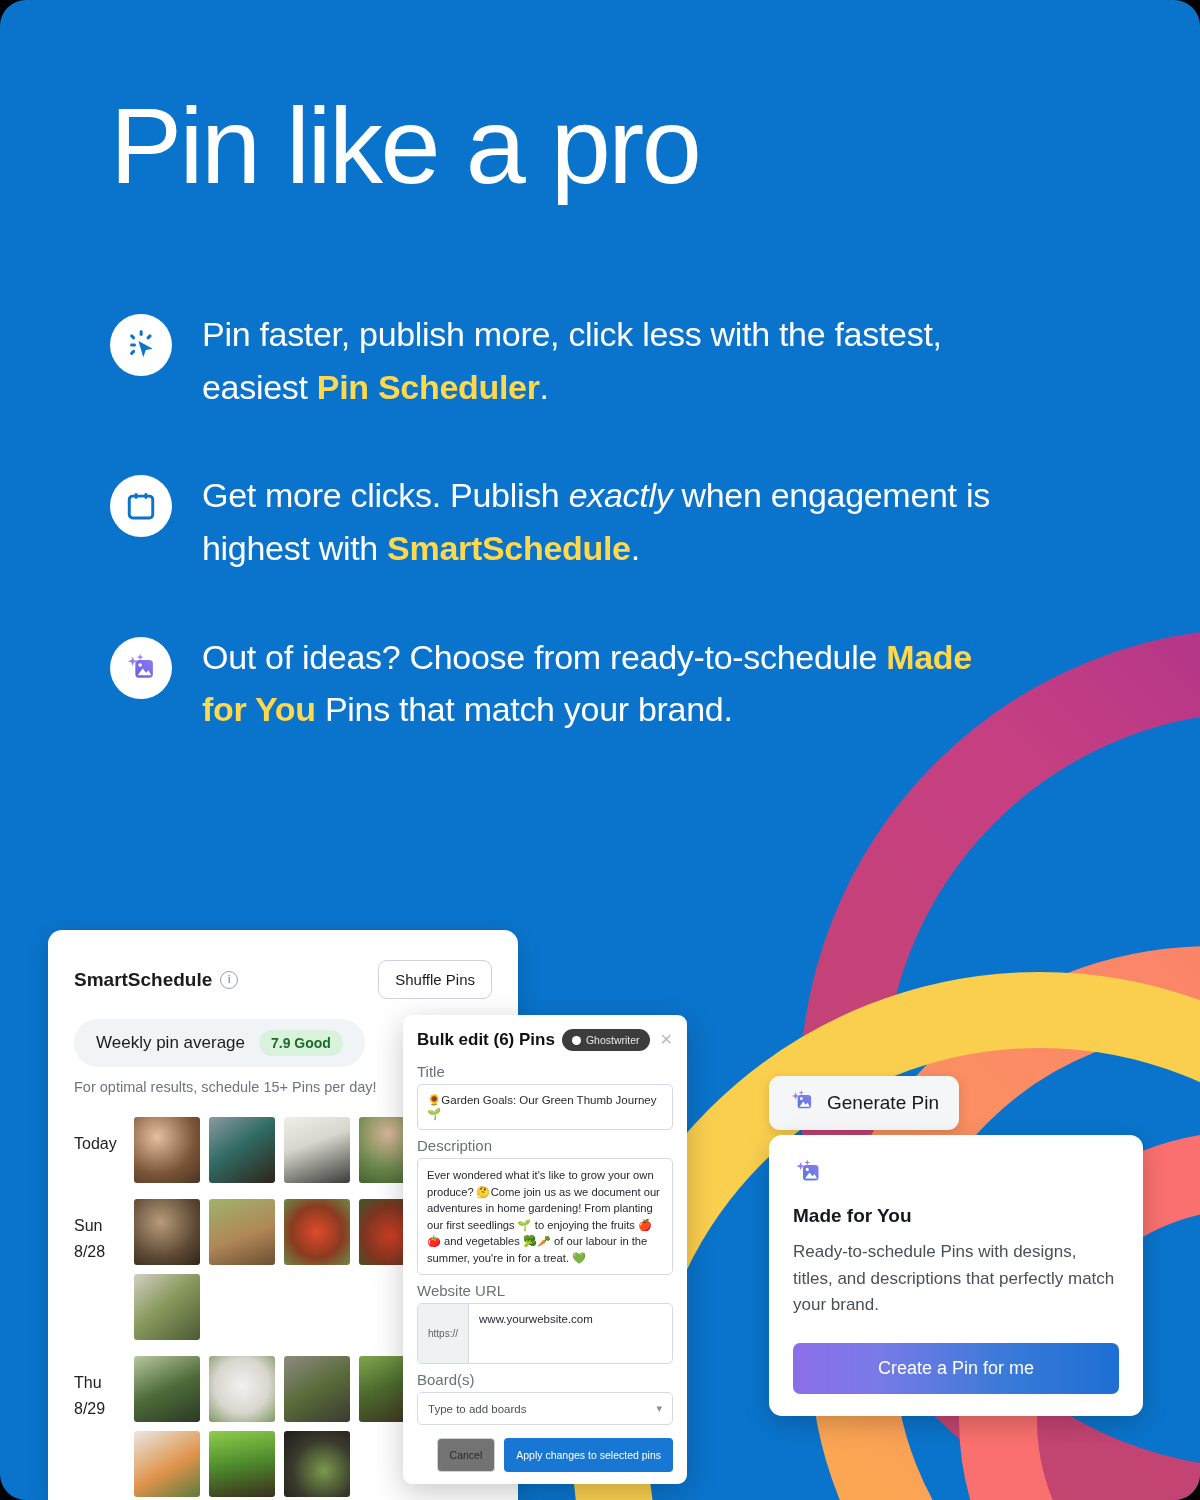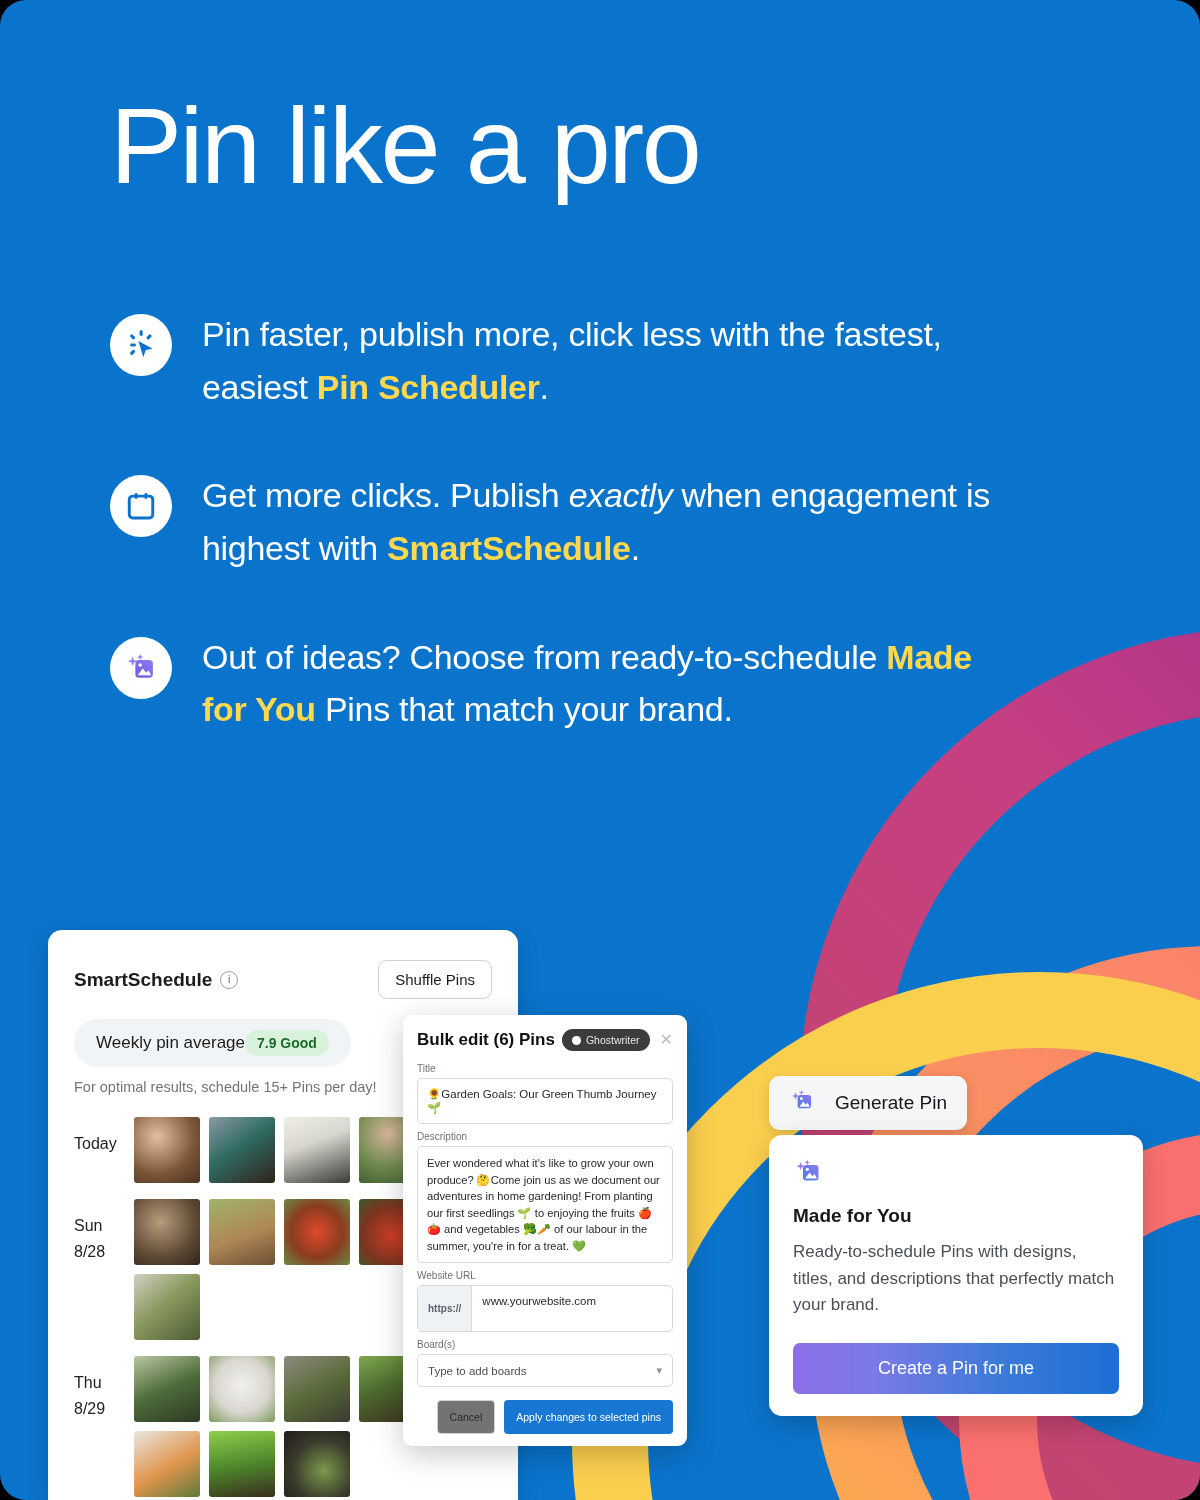--- a/index.html
+++ b/index.html
@@ -48,21 +48,21 @@
   .ss-head{display:flex;align-items:center;justify-content:space-between;padding:30px 26px 0 26px;}
   .ss-title{font-size:19px;font-weight:700;color:#1c1c1c;display:flex;align-items:center;gap:8px;}
   .info-ic{width:16px;height:16px;border:1.4px solid #9aa0a6;border-radius:50%;
            color:#9aa0a6;font-size:11px;line-height:14px;text-align:center;font-weight:700;}
   .shuffle-btn{
     border:1px solid #cfd3d8;border-radius:9px;background:#fff;
     padding:10px 16px;font-size:15px;color:#1c1c1c;font-family:inherit;cursor:pointer;
   }
   .ss-avgrow{
     margin:20px 26px 0 26px;background:#f0f4f7;border-radius:26px;
-    display:flex;align-items:center;padding:11px 22px;width:fit-content;
+    display:flex;align-items:center;gap:14px;padding:11px 22px;width:fit-content;
   }
   .ss-avg-label{font-size:17px;color:#1c1c1c;}
   .ss-avg-badge{background:#d9f2dc;color:#1d6b2b;font-weight:700;font-size:14px;border-radius:14px;padding:5px 12px;}
   .ss-note{margin:12px 26px 0 26px;font-size:14.5px;color:#6e757c;}
 
   .ss-rows{margin-top:22px;}
   .ss-row{display:flex;padding:0 0 0 26px;margin-bottom:16px;}
   .ss-daylabel{width:60px;flex:0 0 60px;font-size:16px;color:#222;line-height:1.6;padding-top:14px;}
   .ss-thumbs{display:flex;flex-wrap:wrap;gap:9px;width:380px;}
   .thumb{width:66px;height:66px;border-radius:3px;background-size:cover;background-position:center;}
@@ -73,47 +73,47 @@
     background:#fff;border-radius:9px;box-shadow:0 8px 30px rgba(0,0,0,.22);
     padding:14px 14px 12px 14px;box-sizing:border-box;
   }
   .bulk-head{display:flex;align-items:center;justify-content:space-between;margin-bottom:12px;}
   .bulk-title{font-size:17px;font-weight:700;color:#111;}
   .bulk-right{display:flex;align-items:center;gap:10px;}
   .gw-chip{background:#3c3c3c;color:#e8e8e8;font-size:10.5px;border-radius:13px;
            padding:5px 10px;display:flex;align-items:center;gap:5px;}
   .gw-dot{width:9px;height:9px;border-radius:50%;background:#fff;display:block;}
   .x-ic{color:#b9bcc0;font-size:16px;line-height:1;cursor:pointer;}
-  .fld-label{font-size:10px;color:#6b7177;margin:7px 0 4px;}
+  .fld-label{font-size:15px;color:#6b7177;margin:7px 0 4px;}
   .fld-input{
     border:1px solid #d6dade;border-radius:5px;padding:8px 9px;
     font-size:11.5px;color:#26292d;background:#fff;
   }
   .fld-textarea{
     border:1px solid #d6dade;border-radius:5px;padding:8px 9px;
     font-size:11.2px;color:#26292d;line-height:1.48;background:#fff;
   }
   .url-wrap{display:flex;border:1px solid #d6dade;border-radius:5px;overflow:hidden;}
-  .url-prefix{background:#eef2f5;color:#5b6268;font-size:10px;padding:17px 10px;border-right:1px solid #d6dade;display:flex;align-items:center;font-weight:bold;}
+  .url-prefix{background:#eef2f5;color:#5b6268;font-size:10px;padding:24px 10px;border-right:1px solid #d6dade;display:flex;align-items:center;}
   .url-val{padding:9px 10px;font-size:11.5px;color:#26292d;flex:1;}
   .sel-wrap{display:flex;align-items:center;justify-content:space-between;
             border:1px solid #d6dade;border-radius:5px;padding:9px 10px;}
   .sel-val{font-size:11.5px;color:#4b5156;}
   .chev{color:#8a9097;font-size:11px;}
   .bulk-actions{display:flex;justify-content:flex-end;gap:9px;margin-top:13px;}
   .btn-cancel{border:1px solid #cfd3d8;background:#737373;border-radius:4px;
               font-size:10.5px;padding:10px 12px;color:#26292d;font-family:inherit;cursor:pointer;}
   .btn-apply{border:none;background:#1877d2;border-radius:4px;color:#fff;
              font-size:10.5px;padding:7px 12px;font-family:Liberation Sans, sans-serif;cursor:pointer;}
 
   
   .gen-chip{
     position:absolute;left:769px;top:1076px;
     background:#f4f6f8;border-radius:11px;padding:12px 20px;
-    display:flex;align-items:center;gap:20px;
+    display:flex;align-items:center;gap:12px;
     box-shadow:0 3px 12px rgba(0,0,0,.15);
   }
   .gen-chip-label{font-size:19px;color:#16191c;font-weight:400;}
 
   
   .mfy{
     position:absolute;left:769px;top:1135px;width:374px;
     background:#fff;border-radius:13px;padding:22px 24px 22px 24px;
     box-sizing:border-box;box-shadow:0 8px 26px rgba(0,0,0,.20);
   }

